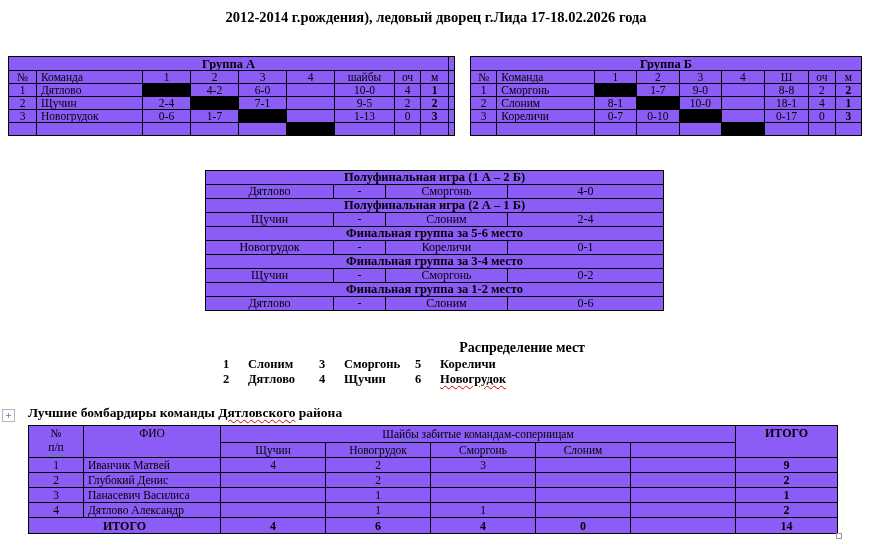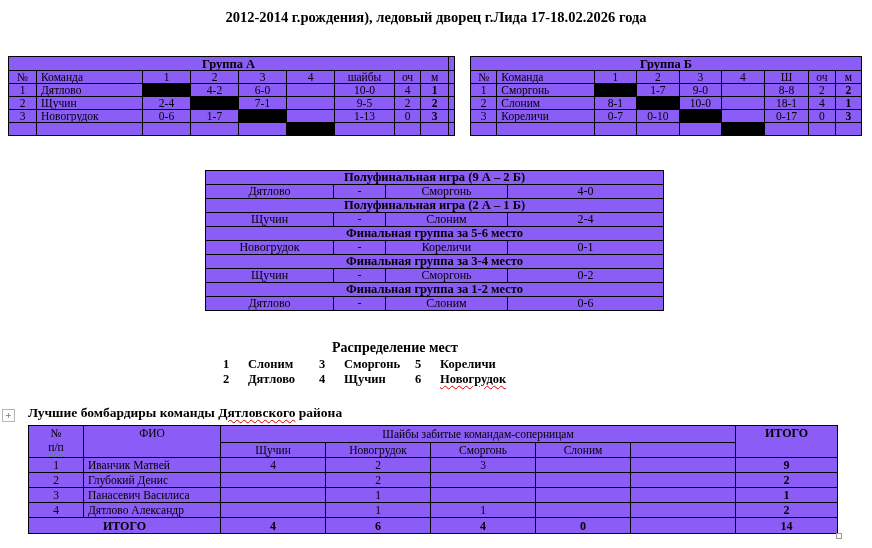--- a/index.html
+++ b/index.html
@@ -16,21 +16,21 @@
   .team{text-align:left;padding-left:4px;}
   .blk{background:#000;}
   .b{font-weight:bold;}
   .sp-red{text-decoration-line:underline;text-decoration-style:wavy;
     text-decoration-color:#dd0000;text-decoration-thickness:1px;text-underline-offset:2px;}
   .sp-green{text-decoration-line:underline;text-decoration-style:wavy;
     text-decoration-color:#2fa04a;text-decoration-thickness:1px;text-underline-offset:2px;}
   .mid td{height:13px;line-height:13px;font-size:12px;}
   .mid .sect td{font-weight:bold;font-size:12.5px;}
   .placement{position:absolute;left:205px;top:339px;width:380px;}
-  .placement .pt{text-align:center;font-weight:bold;font-size:14px;line-height:17px;}
+  .placement .pt{text-align:right;font-weight:bold;font-size:14px;line-height:17px;}
   .placement .prow{display:flex;padding-left:18px;margin-top:1px;}
   .placement .pentry{width:96px;display:flex;font-weight:bold;font-size:12.5px;line-height:14px;}
   .placement .pnum{width:14px;margin-right:11px;}
   .scorers-title{position:absolute;left:28px;top:404px;width:810px;text-align:left;
     font-weight:bold;font-size:13.5px;line-height:17px;}
   .bot td{height:14px;line-height:14px;}
   .bot .h1 td{height:16px;}
   .bot .vtop{vertical-align:top;}
   .bot .tot td{font-weight:bold;font-size:12px;height:15px;}
   .bot .totcol{font-weight:bold;font-size:12px;}
@@ -205,21 +205,21 @@
 
 <table class="mid" style="top:170px;left:205px;width:458px;">
   <colgroup>
     <col style="width:128px">
       <col style="width:52px">
       <col style="width:122px">
       <col style="width:156px">
   </colgroup>
   <tbody>
       <tr class="sect">
-    <td colspan="4">Полуфинальная игра (9 А – 2 Б)</td>
+    <td colspan="4">Полуфинальная игра (1 А – 2 Б)</td>
   </tr>
   <tr>
     <td>Дятлово</td>
     <td>-</td>
     <td><span class="sp-green">Сморгонь</span></td>
     <td>4-0</td>
   </tr>
   <tr class="sect">
     <td colspan="4">Полуфинальная игра (2 А – 1 Б)</td>
   </tr>

